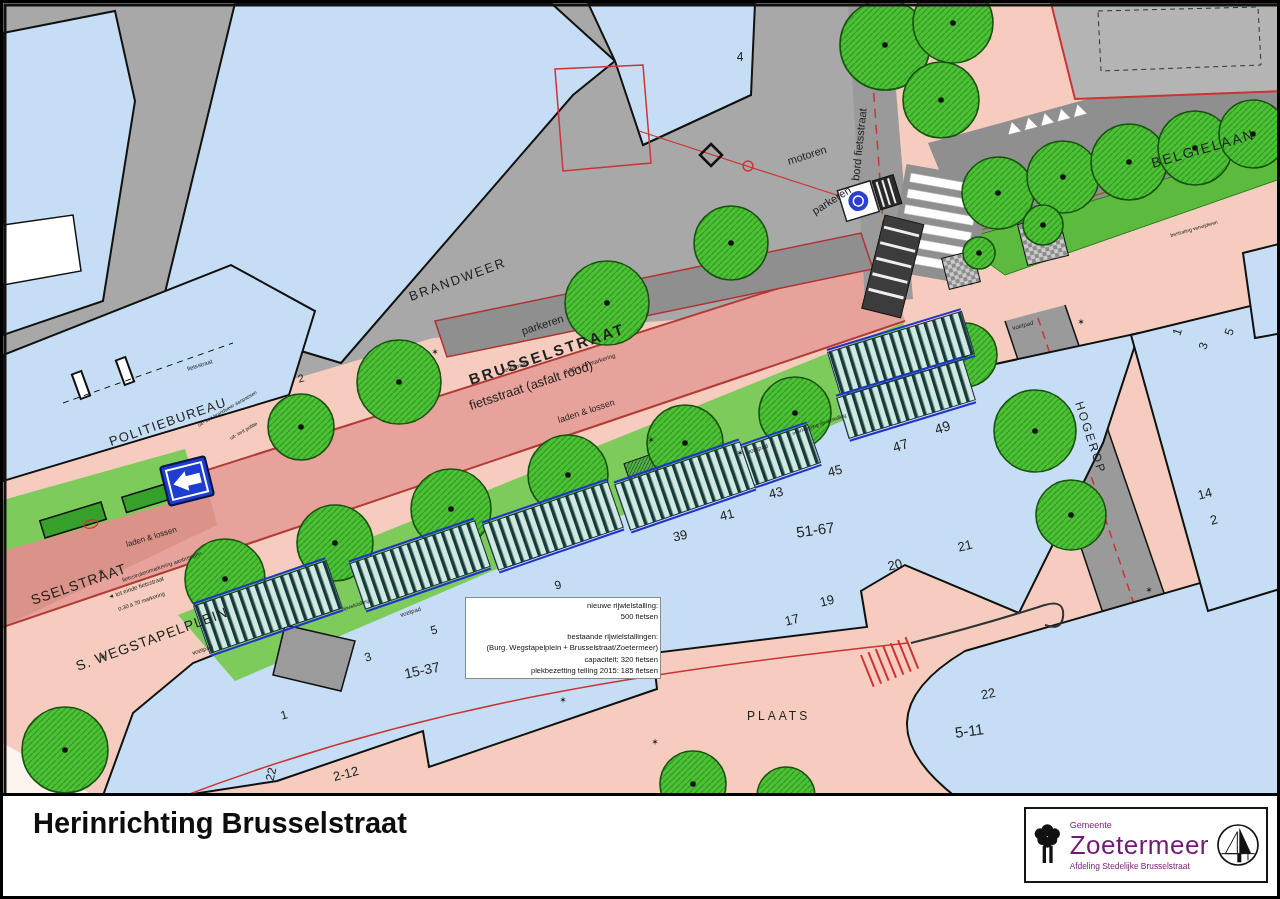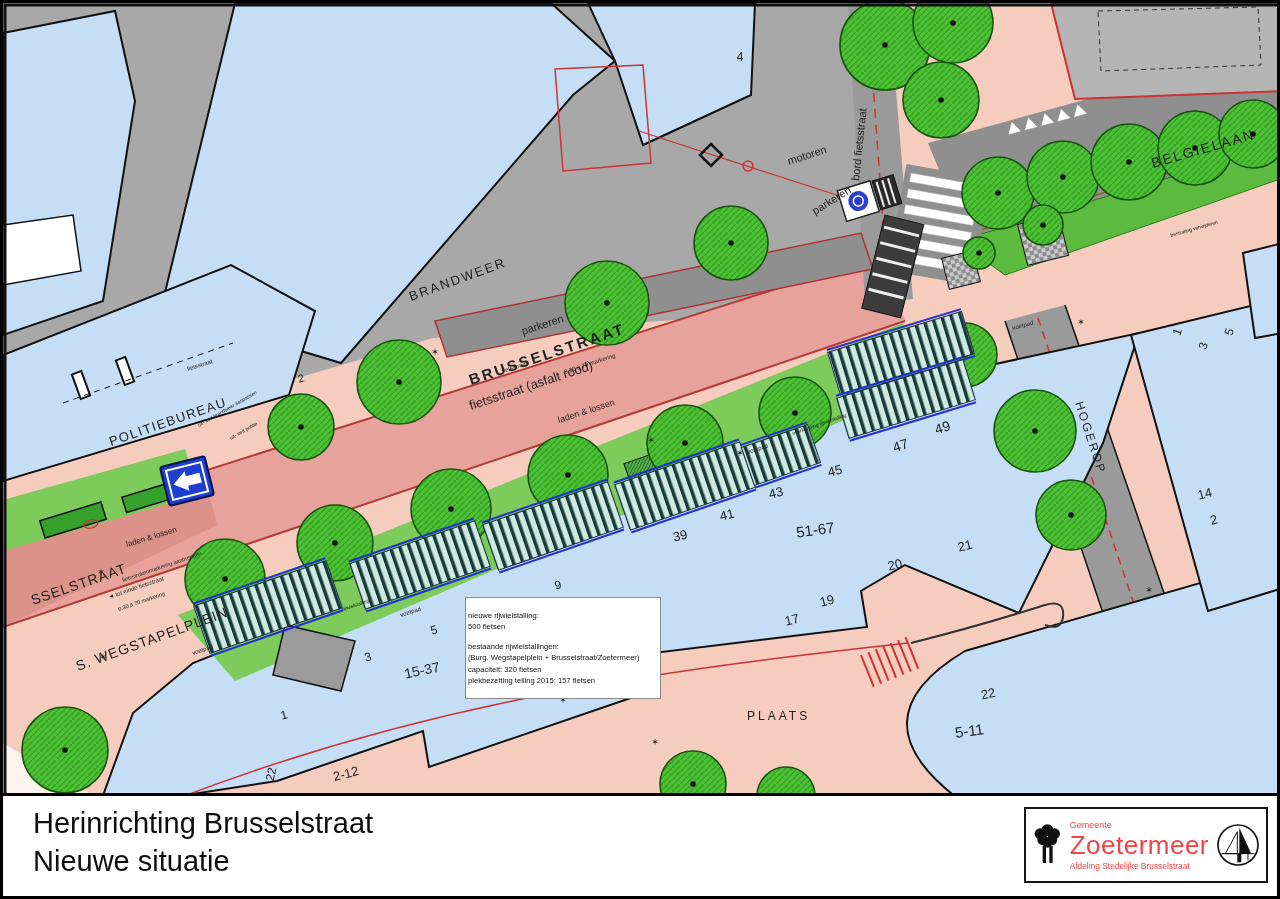--- a/index.html
+++ b/index.html
@@ -1,30 +1,30 @@
 <!DOCTYPE html>
 <html><head>
 <meta charset="utf-8">
 <style>
   html,body{margin:0;padding:0;background:#e9e9e9;font-family:"Liberation Sans",sans-serif;}
   .sheet{position:relative;width:1280px;height:899px;background:#fff;border:3px solid #000;
          box-sizing:border-box;overflow:hidden;}
   svg.map{position:absolute;top:0;left:0;display:block;font-family:"Liberation Sans",sans-serif;}
   svg text{fill:#222;}
   .infobox{position:absolute;left:462px;top:594px;width:196px;background:#fff;
-           border:1px solid #8a8a8a;padding:12px 2px;text-align:left;font-size:7.6px;
+           border:1px solid #8a8a8a;padding:2px 2px;text-align:right;font-size:7.6px;
            line-height:1.5;color:#111;box-sizing:border-box;}
   .ib-gap{height:8px;}
   .titlebar{position:absolute;left:0;right:0;bottom:0;height:100px;border-top:3px solid #000;
             background:#fff;}
   .titles{padding-top:9px;}
-  .t1,.t2{margin-left:30px;font-size:29px;color:#0d0d0d;line-height:1.3;}
+  .t1,.t2{margin-left:30px;font-size:29px;color:#0d0d0d;line-height:1.3;font-weight:bold;}
   .logobox{position:absolute;right:9px;top:11px;width:244px;height:76px;border:2px solid #141414;
            display:flex;align-items:center;gap:7px;padding:0 6px;box-sizing:border-box;background:#fff;}
-  .logotext{flex:1;color:#ef4444;}
+  .logotext{flex:1;color:#701a75;}
   .lt-small{font-size:9px;}
   .lt-name{font-size:26px;letter-spacing:.5px;}
   .lt-dept{font-size:8.4px;}
 </style>
 </head>
 <body>
 
 <div class="sheet">
 
   <svg class="map" width="1280" height="794" viewBox="0 0 1280 794">
@@ -399,27 +399,26 @@
     <rect x="2" y="2" width="1276" height="791" fill="none" stroke="#111" stroke-width="3"></rect>
   </svg>
 
   <div class="infobox">
     <div>nieuwe rijwielstalling:</div>
     <div>500 fietsen</div>
     <div class="ib-gap"></div>
     <div>bestaande rijwielstallingen:</div>
     <div>(Burg. Wegstapelplein + Brusselstraat/Zoetermeer)</div>
     <div>capaciteit: 320 fietsen</div>
-    <div>plekbezetting telling 2015: 157 fietsen</div>
+    <div>plekbezetting telling 2015: 185 fietsen</div>
   </div>
 
   <div class="titlebar">
     <div class="titles">
       <div class="t1">Herinrichting Brusselstraat</div>
-      <div class="t2">Nieuwe situatie</div>
     </div>
     <div class="logobox">
       <svg width="46" height="62" viewBox="0 0 46 62">
         <circle cx="12" cy="14" r="8" fill="#111"></circle>
         <circle cx="23" cy="9" r="9" fill="#111"></circle>
         <circle cx="34" cy="14" r="8" fill="#111"></circle>
         <circle cx="16" cy="23" r="8" fill="#111"></circle>
         <circle cx="30" cy="23" r="8" fill="#111"></circle>
         <circle cx="23" cy="28" r="7" fill="#111"></circle>
         <rect x="16" y="32" width="5" height="26" fill="#111"></rect>

